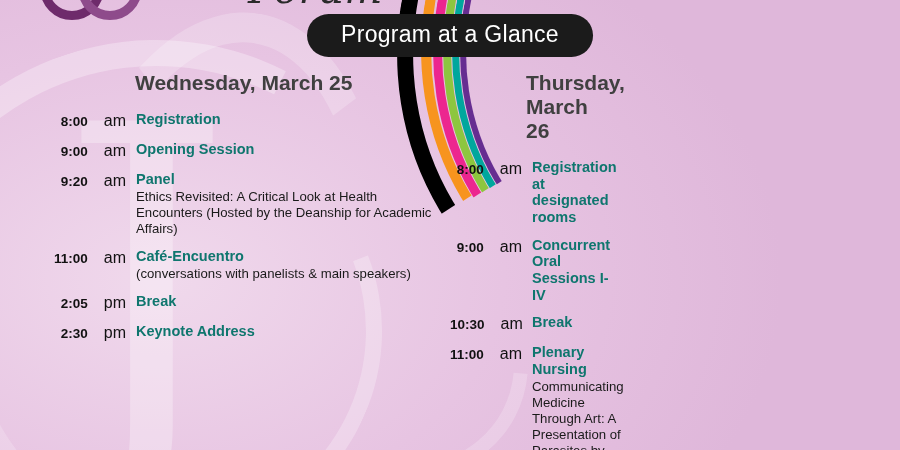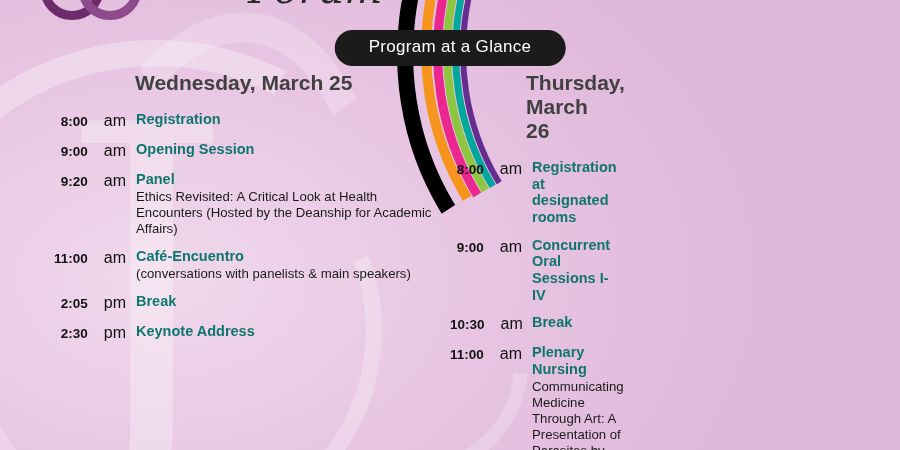--- a/index.html
+++ b/index.html
@@ -118,26 +118,26 @@
     font-size: 40px;
     color: #2b2b2b;
     letter-spacing: 0.5px;
   }
 
   
   .title-pill {
     position: absolute;
     left: 50%;
     transform: translateX(-50%);
-    top: 30px;
+    top: 14px;
     background: #1b1b1b;
     color: #ffffff;
     border-radius: 22px;
     padding: 7px 34px 9px;
-    font-size: 17px;
+    font-size: 23px;
     font-weight: 400;
     letter-spacing: 0.3px;
     white-space: nowrap;
   }
 
   
   .columns {
     position: absolute;
     left: 0;
     top: 62px;

